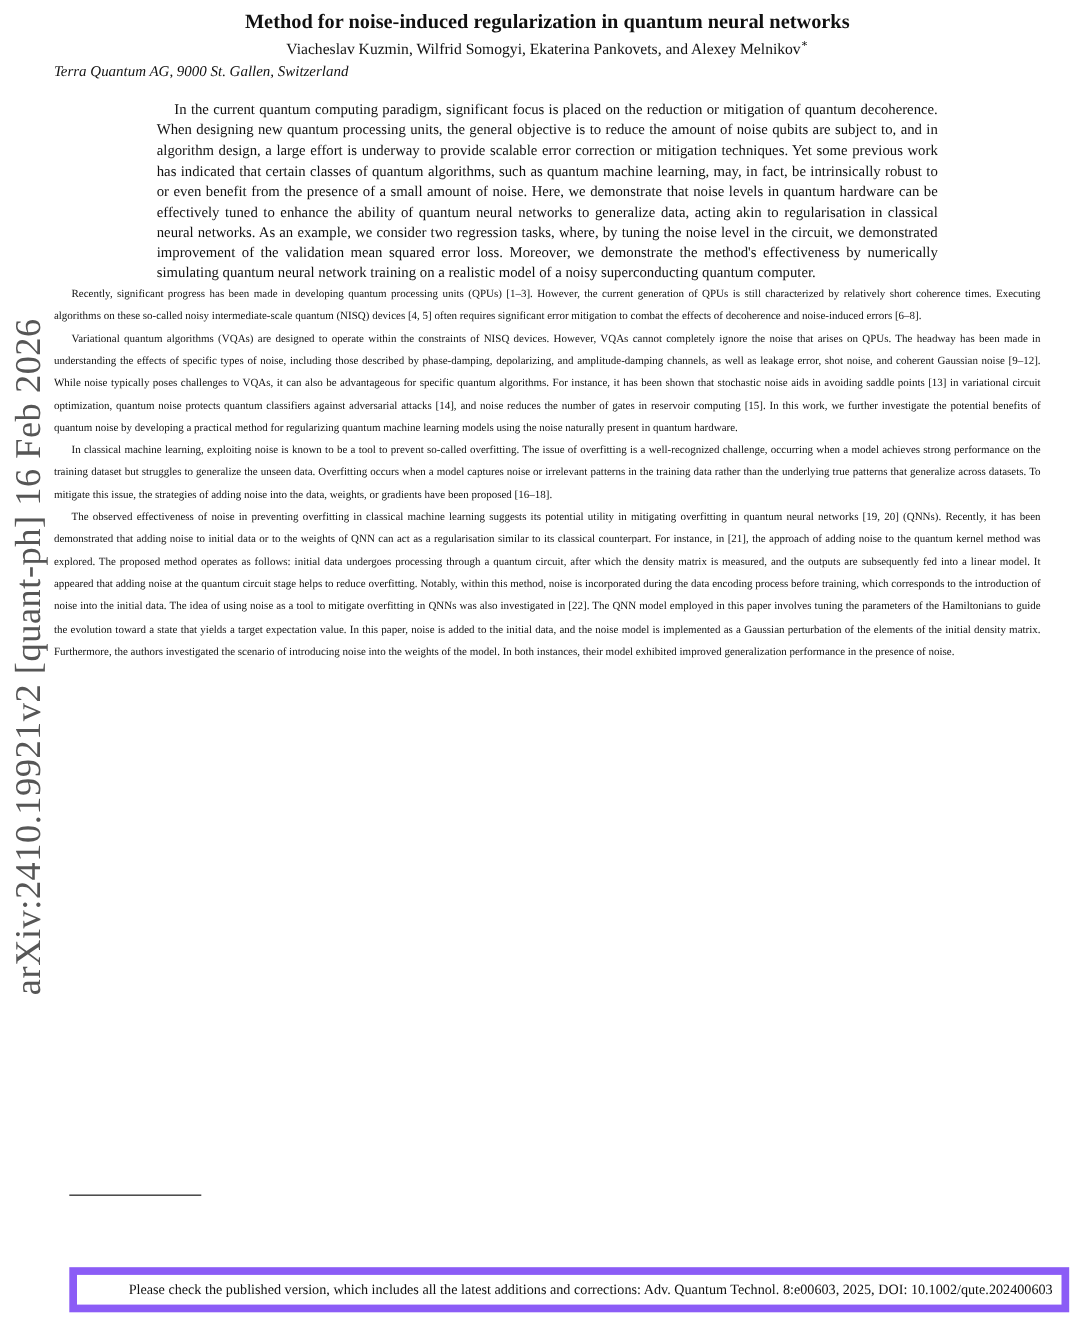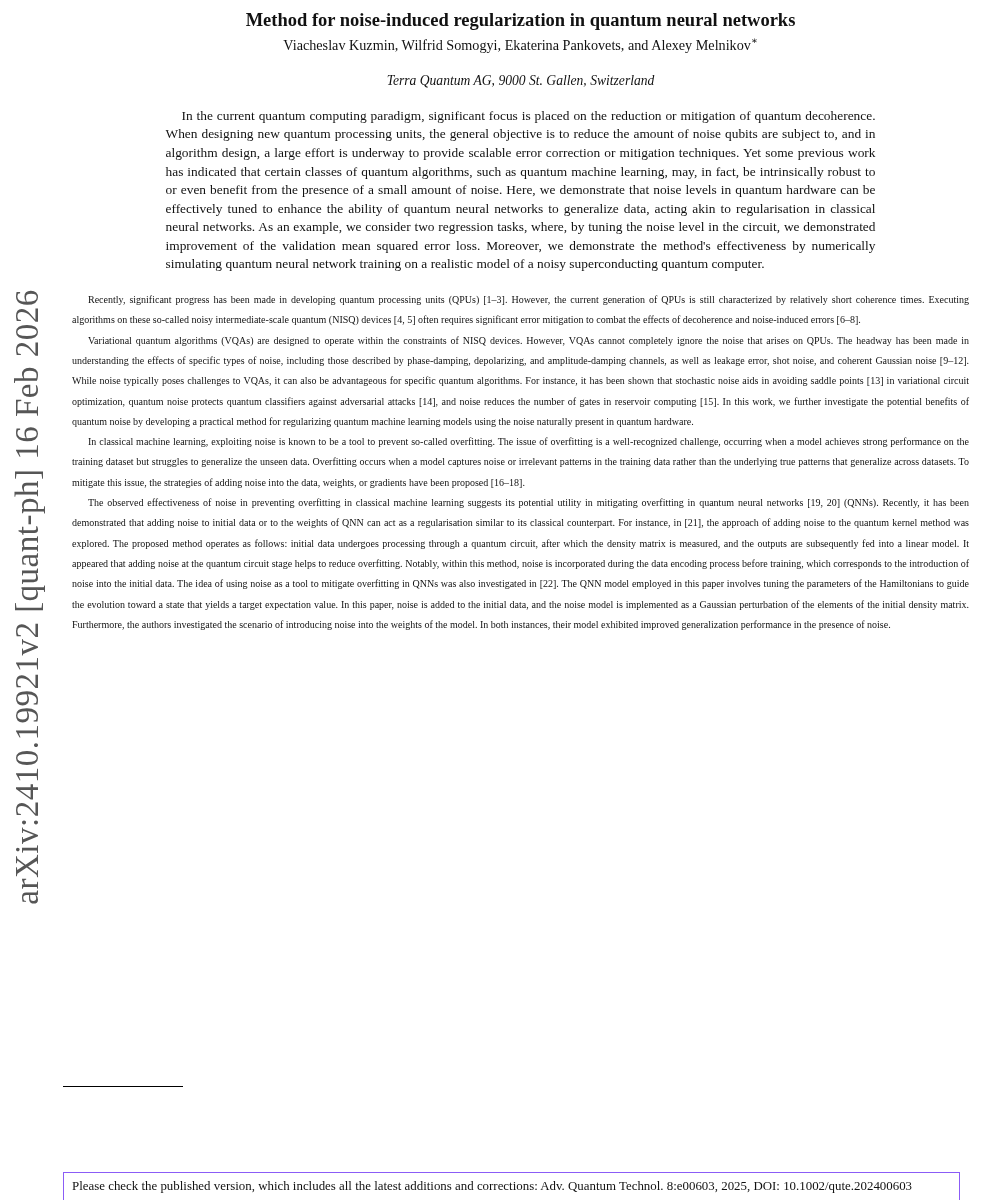--- a/index.html
+++ b/index.html
@@ -24,49 +24,49 @@
     left: 27px;
     transform: translate(-50%, -50%) rotate(-90deg);
     transform-origin: center center;
     white-space: nowrap;
     font-size: 33px;
     letter-spacing: 0.5px;
     color: #565656;
   }
   .content {
     position: absolute;
-    left: 72px;
+    left: 49px;
     top: 0;
     width: 897px;
   }
   .paper-title {
     margin: 8px 0 0 0;
     text-align: center;
     font-size: 18.5px;
     font-weight: bold;
     line-height: 24px;
   }
   .authors-line {
     text-align: center;
     font-size: 14.2px;
     line-height: 18px;
   }
   .authors-line sup {
     font-size: 10px;
   }
   .affiliation {
-    margin-top: 18px;
-    text-align: center;
+    margin-top: 2px;
+    text-align: left;
     font-style: italic;
     font-size: 13.6px;
     line-height: 18px;
   }
   .abstract {
     width: 710px;
-    margin: 17px auto 16px auto;
+    margin: 17px auto 0 auto;
     text-align: justify;
     text-indent: 16px;
     font-size: 13.4px;
     line-height: 18.6px;
   }
   .section-heading {
     margin: 74px 0 20px 0;
     text-align: center;
     font-size: 15px;
     font-weight: bold;
@@ -99,26 +99,25 @@
     line-height: 17px;
   }
   .footnote sup {
     font-size: 9.5px;
   }
   .published-box {
     position: absolute;
     left: 63px;
     top: 1152px;
     width: 879px;
-    border: 1px solid #8b5cf6;
+    border: 7px solid #8b5cf6;
     padding: 5px 8px;
     font-size: 12.9px;
     line-height: 16.6px;
-    text-align: left;
-    margin-top: 20px;
+    text-align: right;
   }
 </style>
 </head>
 <body>
 
 <div class="page">
 
   <div class="arxiv-watermark">arXiv:2410.19921v2  [quant-ph]  16 Feb 2026</div>
 
   <div class="content">

